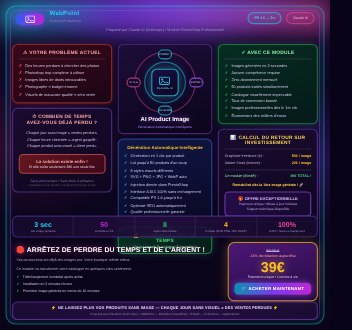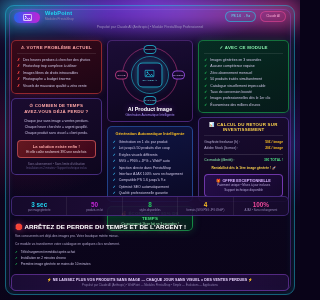--- a/index.html
+++ b/index.html
@@ -481,20 +481,30 @@
       <div class="cta-li">
           <span class="mark v">✓</span>
           <span>Installation en 2 minutes chrono</span>
         </div>
       <div class="cta-li">
           <span class="mark v">✓</span>
           <span>Première image générée en moins de 10 minutes</span>
         </div>
     </div>
 
+    <div class="price-card">
+      <div class="old-price">99.00 €</div>
+      <div class="discount">-61% de réduction aujourd'hui</div>
+      <div class="price">39€</div>
+      <div class="price-sub">Paiement unique • Licence à vie</div>
+      <button class="buy-btn">
+        <span>🛒</span>
+        <span>ACHETER MAINTENANT</span>
+      </button>
+    </div>
   </div>
 
   <div class="footer">
     <div class="footer-t">
       <span>⚡</span>
       <span>NE LAISSEZ PLUS VOS PRODUITS SANS IMAGE — CHAQUE JOUR SANS VISUEL = DES VENTES PERDUES</span>
       <span>⚡</span>
     </div>
     <div class="footer-s">Propulsé par Claude AI (Anthropic) • WebPoint — Modules PrestaShop • Simple — Évolutions — Applications</div>
   </div>

